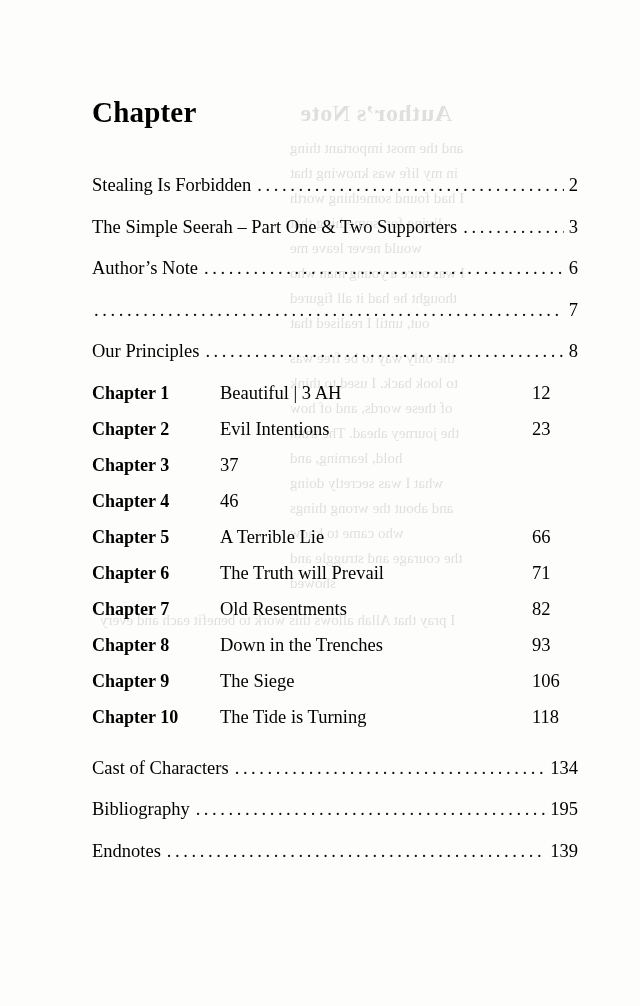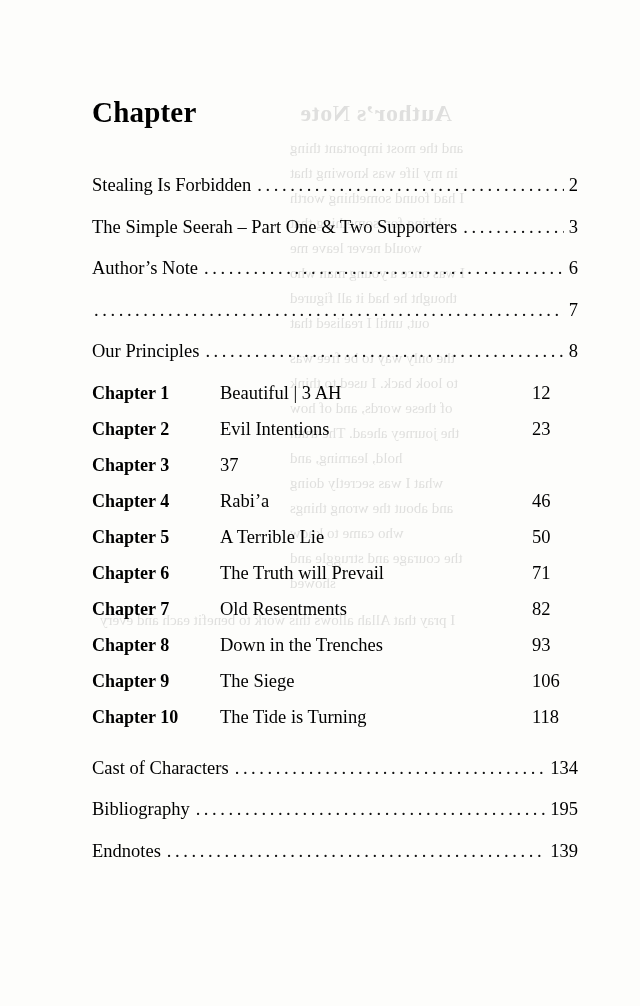--- a/index.html
+++ b/index.html
@@ -182,27 +182,26 @@
         <span class="ch-label">Chapter 2</span>
         <span class="ch-title">Evil Intentions</span>
         <span class="ch-page">23</span>
       </div>
       <div class="chapter-row">
         <span class="ch-label">Chapter 3</span>
         <span class="ch-page">37</span>
       </div>
       <div class="chapter-row">
         <span class="ch-label">Chapter 4</span>
-        <span class="ch-title">Rabi’a</span>
         <span class="ch-page">46</span>
       </div>
       <div class="chapter-row">
         <span class="ch-label">Chapter 5</span>
         <span class="ch-title">A Terrible Lie</span>
-        <span class="ch-page">50</span>
+        <span class="ch-page">66</span>
       </div>
       <div class="chapter-row">
         <span class="ch-label">Chapter 6</span>
         <span class="ch-title">The Truth will Prevail</span>
         <span class="ch-page">71</span>
       </div>
       <div class="chapter-row">
         <span class="ch-label">Chapter 7</span>
         <span class="ch-title">Old Resentments</span>
         <span class="ch-page">82</span>

